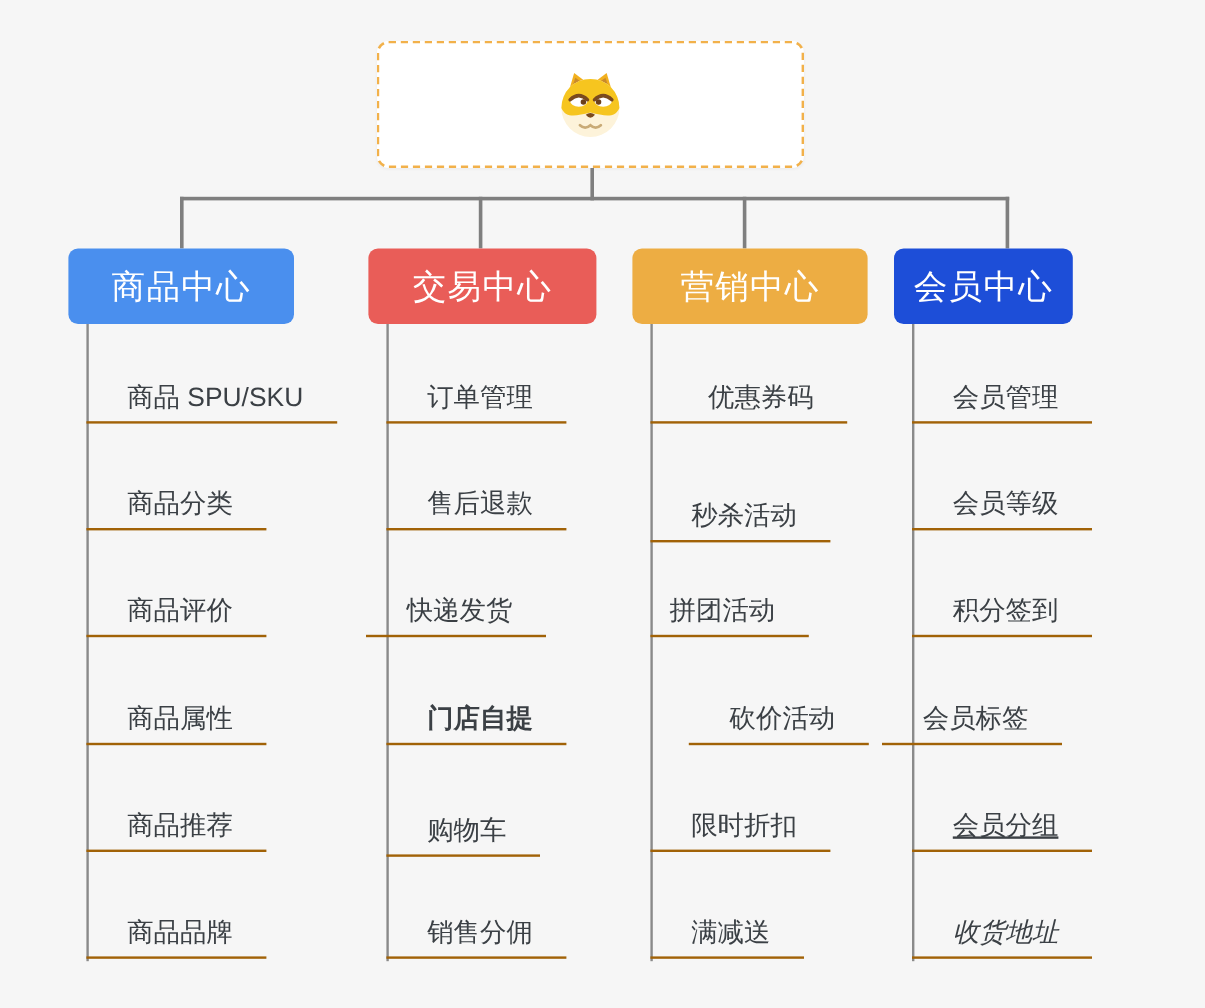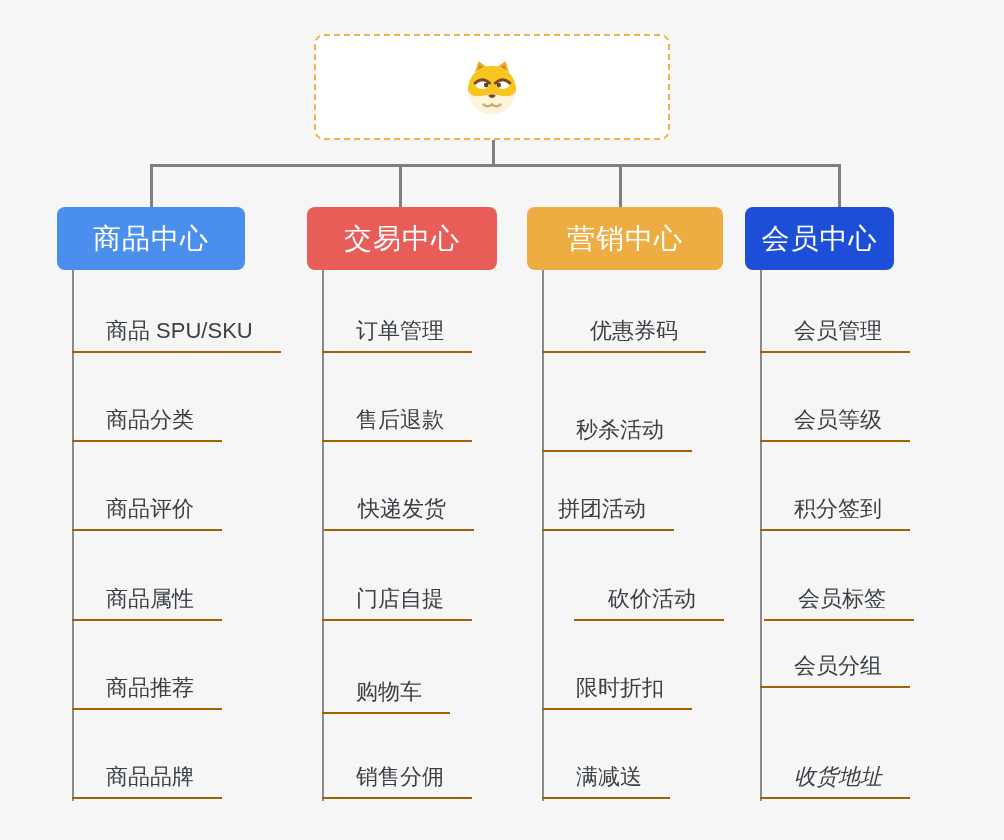--- a/index.html
+++ b/index.html
@@ -102,37 +102,37 @@
       <div class="leaf-row" style="left: 72px; top: 406px;">商品分类</div>
       <div class="leaf-row" style="left: 72px; top: 495px;">商品评价</div>
       <div class="leaf-row" style="left: 72px; top: 585px;">商品属性</div>
       <div class="leaf-row" style="left: 72px; top: 674px;">商品推荐</div>
       <div class="leaf-row" style="left: 72px; top: 763px;">商品品牌</div>
       <div class="line branch-drop" style="left: 398.5px;"></div>
       <div class="branch-box" style="left: 307px; width: 190px; background: rgb(233, 93, 88);">交易中心</div>
       <div class="leaf-stem" style="left: 322px;"></div>
       <div class="leaf-row" style="left: 322px; top: 317px;">订单管理</div>
       <div class="leaf-row" style="left: 322px; top: 406px;">售后退款</div>
-      <div class="leaf-row" style="left: 324px; top: 495px;">快递发货</div>
-      <div class="leaf-row" style="left: 322px; top: 585px;">门店自提</div>
+      <div class="leaf-row" style="left: 305px; top: 495px;">快递发货</div>
+      <div class="leaf-row" style="left: 322px; top: 585px; font-weight: bold;">门店自提</div>
       <div class="leaf-row" style="left: 322px; top: 646px; margin-top: 32px;">购物车</div>
       <div class="leaf-row" style="left: 322px; top: 763px;">销售分佣</div>
       <div class="line branch-drop" style="left: 618.5px;"></div>
       <div class="branch-box" style="left: 527px; width: 196px; background: rgb(237, 173, 67);">营销中心</div>
       <div class="leaf-stem" style="left: 542px;"></div>
       <div class="leaf-row" style="left: 542px; top: 317px; padding-left: 48px;">优惠券码</div>
       <div class="leaf-row" style="left: 542px; top: 416px;">秒杀活动</div>
       <div class="leaf-row" style="left: 542px; top: 495px; padding-left: 16px;">拼团活动</div>
       <div class="leaf-row" style="left: 542px; top: 585px; margin-left: 32px;">砍价活动</div>
       <div class="leaf-row" style="left: 542px; top: 674px;">限时折扣</div>
       <div class="leaf-row" style="left: 542px; top: 763px;">满减送</div>
       <div class="line branch-drop" style="left: 837.5px;"></div>
       <div class="branch-box" style="left: 745px; width: 149px; background: #1d4ed8;">会员中心</div>
       <div class="leaf-stem" style="left: 760px;"></div>
       <div class="leaf-row" style="left: 760px; top: 317px;">会员管理</div>
       <div class="leaf-row" style="left: 760px; top: 406px;">会员等级</div>
       <div class="leaf-row" style="left: 760px; top: 495px;">积分签到</div>
-      <div class="leaf-row" style="left: 764px; top: 585px; text-align: right;">会员标签</div>
-      <div class="leaf-row" style="left: 760px; top: 652px;">会员分组</div>
+      <div class="leaf-row" style="left: 735px; top: 585px; text-align: right;">会员标签</div>
+      <div class="leaf-row" style="left: 760px; top: 674px; text-decoration: underline;">会员分组</div>
       <div class="leaf-row" style="left: 760px; top: 763px; font-style: italic;">收货地址</div>
     </div>
 
 </div>
 
 </body></html>

